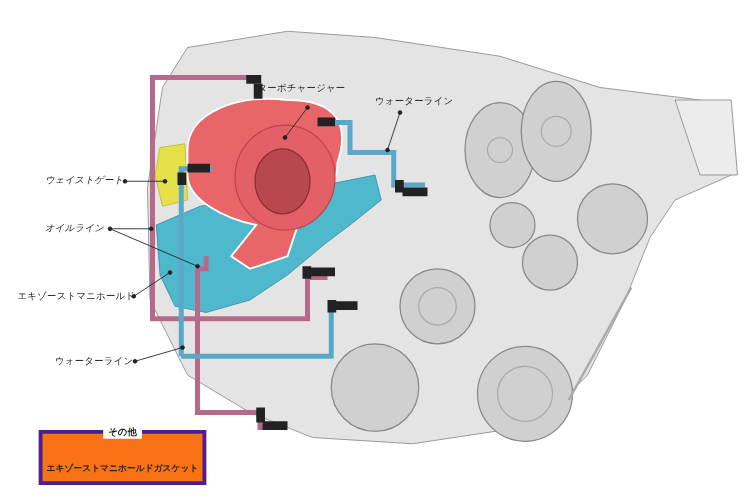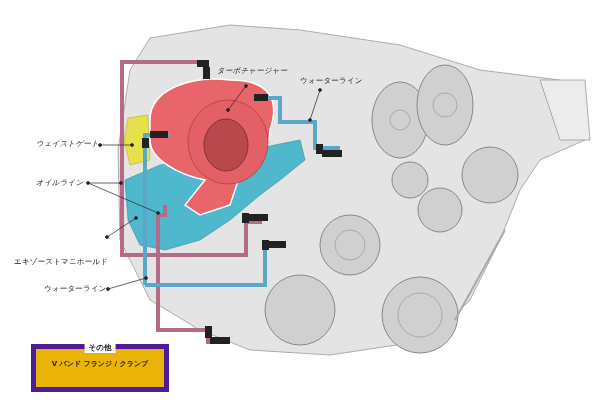--- a/index.html
+++ b/index.html
@@ -1,20 +1,20 @@
 <!DOCTYPE html>
 <html><head>
 <meta charset="utf-8">
 <style>
   html, body { margin:0; padding:0; }
   body { width:600px; height:400px; background:#ffffff; position:relative; overflow:hidden;
          font-family:"DejaVu Sans", sans-serif; }
   #stage { position:absolute; left:0; top:0; width:600px; height:400px; }
   .lbl { position:absolute; font-size:7.5px; color:#222; white-space:nowrap; letter-spacing:0.2px; }
-  .box { position:absolute; left:31px; top:344px; width:128px; height:38px; border:5px solid #4c1d95; background:#eab308; }
+  .box { position:absolute; left:31px; top:344px; width:128px; height:38px; border:3px solid #4c1d95; background:#f97316; }
   .box-title { position:absolute; left:50%; top:-6px; transform:translateX(-50%); background:#fff; padding:0 4px; font-size:7.5px; color:#222; font-weight:bold; }
   .box-line { position:absolute; left:0; width:100%; text-align:center; font-size:7px; color:#222; font-weight:bold; }
 </style>
 </head>
 <body>
 
 <div id="stage">
 <svg width="600" height="400" viewBox="0 0 600 400" xmlns="http://www.w3.org/2000/svg">
 
   <g fill="#e4e4e4" stroke="#9a9a9a" stroke-width="0.8">
@@ -99,25 +99,25 @@
     <line x1="107" y1="237" x2="136" y2="218"></line>
         <circle cx="107" cy="237" r="1.5"></circle>
         <circle cx="136" cy="218" r="1.5"></circle>
     <line x1="108" y1="289" x2="146" y2="278"></line>
         <circle cx="108" cy="289" r="1.5"></circle>
         <circle cx="146" cy="278" r="1.5"></circle>
   </g>
 </svg>
 
   
-  <span class="lbl" style="left:217px;top:66px;font-style:italic;">ターボチャージャー</span>
+  <span class="lbl" style="left:206px;top:66px;">ターボチャージャー</span>
   <span class="lbl" style="left:300px;top:76px;">ウォーターライン</span>
   <span class="lbl" style="left:36px;top:139px;font-style:italic;">ウェイストゲート</span>
   <span class="lbl" style="left:36px;top:178px;font-style:italic;">オイルライン</span>
-  <span class="lbl" style="left:14px;top:232px;margin-top:25px;">エキゾーストマニホールド</span>
+  <span class="lbl" style="left:14px;top:232px;">エキゾーストマニホールド</span>
   <span class="lbl" style="left:44px;top:284px;">ウォーターライン</span>
 
   
   <div class="box">
     <span class="box-title">その他</span>
-    <div class="box-line" style="top:10px;">V バンド フランジ / クランプ</div>
+    <div class="box-line" style="top:23px;">エキゾーストマニホールドガスケット</div>
   </div>
 </div>
 
 </body></html>

